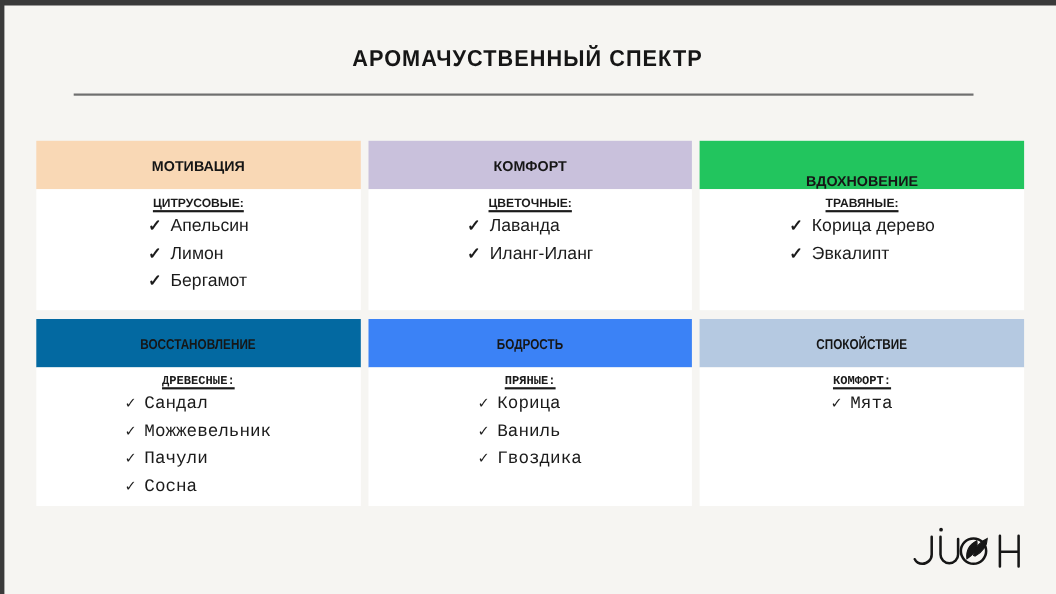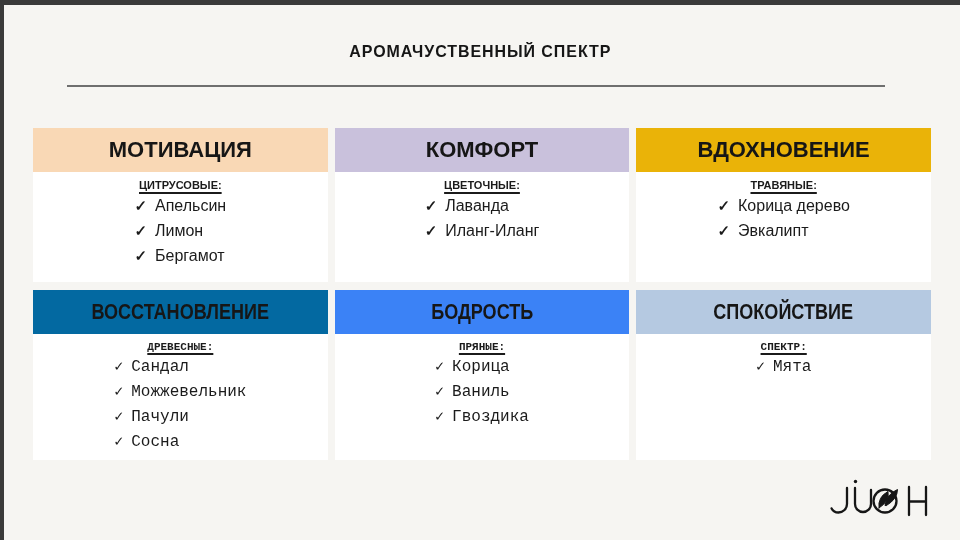--- a/index.html
+++ b/index.html
@@ -7,36 +7,36 @@
   body { font-family:"Liberation Sans", sans-serif; }
   .slide {
     position:relative; width:960px; height:540px;
     background:#f6f5f2; overflow:hidden; color:#1b1b1b;
   }
   .frame-top  { position:absolute; top:0; left:0; width:960px; height:5px; background:#3a3a3a; }
   .frame-left { position:absolute; top:0; left:0; width:4px; height:540px; background:#3a3a3a; }
 
   .title {
     position:absolute; top:42px; left:0; width:960px;
-    text-align:center; font-size:17px; font-weight:bold;
+    text-align:center; font-size:21px; font-weight:bold;
     letter-spacing:1px; color:#161616;
   }
   .title .squeeze { display:inline-block; transform:scaleX(.94); transform-origin:center; }
   .title-rule {
     position:absolute; top:85px; left:67px; width:818px; height:2px;
     background:#6f6f6f;
   }
 
   .aroma-table { position:absolute; left:33px; top:128px; width:898px; }
   .trow { display:grid; grid-template-columns:1fr 1fr 1fr; column-gap:7px; }
   .trow.second { margin-top:8px; }
 
   .cell-header {
     height:44px; display:flex; align-items:center; justify-content:center;
-    font-weight:bold; font-size:22px; color:#161616;
+    font-weight:bold; font-size:13px; color:#161616;
   }
   .cell-header .squeeze { display:inline-block; transform:scaleX(.82); transform-origin:center; white-space:nowrap; }
   .cell-body {
     background:#ffffff; padding-top:7px; text-align:center;
   }
   .row1 .cell-body { height:110px; }
   .row2 .cell-body { height:126px;font-family:Liberation Mono, monospace; }
 
   .group-title {
     font-size:11px; font-weight:bold; text-decoration:underline;
@@ -77,21 +77,21 @@
       <div class="cell">
         <div class="cell-header" style="background-color: rgb(201, 193, 220);">
           <span>КОМФОРТ</span>
         </div>
         <div class="cell-body">
           <div class="group-title">ЦВЕТОЧНЫЕ:</div>
           <ul class="aroma-list"><li><span class="chk">✓</span><span>Лаванда</span></li><li><span class="chk">✓</span><span>Иланг-Иланг</span></li></ul>
         </div>
       </div>
       <div class="cell">
-        <div class="cell-header" style="background-color: #eab308;">
+        <div class="cell-header" style="background-color: #22c55e; align-items: flex-end;">
           <span>ВДОХНОВЕНИЕ</span>
         </div>
         <div class="cell-body">
           <div class="group-title">ТРАВЯНЫЕ:</div>
           <ul class="aroma-list"><li><span class="chk">✓</span><span>Корица дерево</span></li><li><span class="chk">✓</span><span>Эвкалипт</span></li></ul>
         </div>
       </div>
     </div>
 
     <div class="trow row2 second">
@@ -111,21 +111,21 @@
         <div class="cell-body">
           <div class="group-title">ПРЯНЫЕ:</div>
           <ul class="aroma-list"><li><span class="chk">✓</span><span>Корица</span></li><li><span class="chk">✓</span><span>Ваниль</span></li><li><span class="chk">✓</span><span>Гвоздика</span></li></ul>
         </div>
       </div>
       <div class="cell">
         <div class="cell-header" style="background-color: rgb(181, 201, 225);">
           <span class="squeeze">СПОКОЙСТВИЕ</span>
         </div>
         <div class="cell-body">
-          <div class="group-title">СПЕКТР:</div>
+          <div class="group-title">КОМФОРТ:</div>
           <ul class="aroma-list"><li><span class="chk">✓</span><span>Мята</span></li></ul>
         </div>
       </div>
     </div>
 
   </div>
 
   <svg class="logo" viewBox="0 0 114 52" fill="none" stroke="#161616" stroke-width="2.3" stroke-linecap="round">
 
     <path d="M17 14 L17 30 A8.5 8.5 0 0 1 8.5 38.5 C5.2 38.5 2.8 36.8 1.6 34.4"></path>

